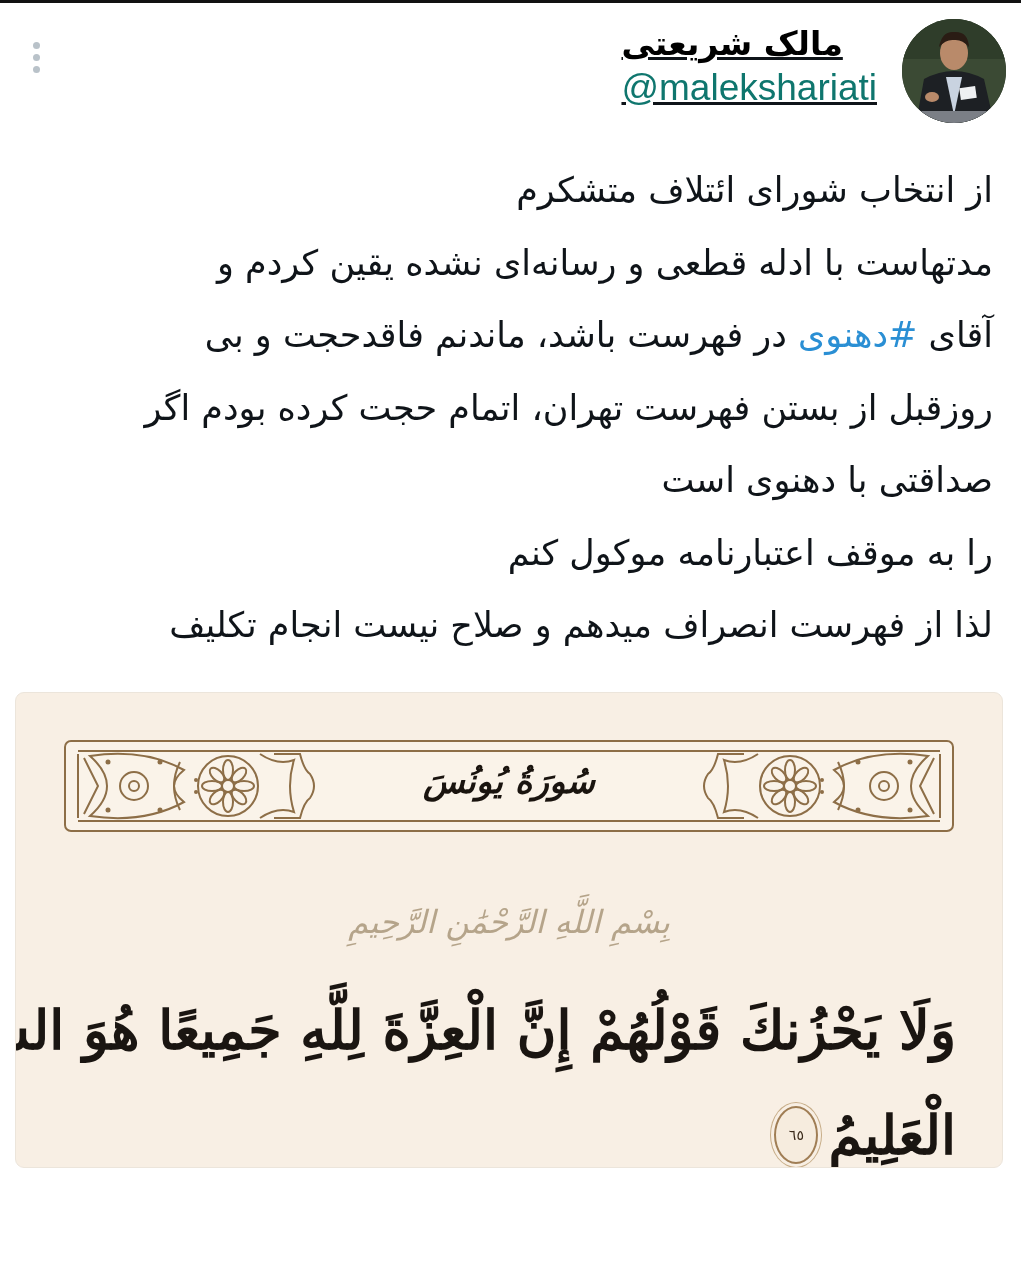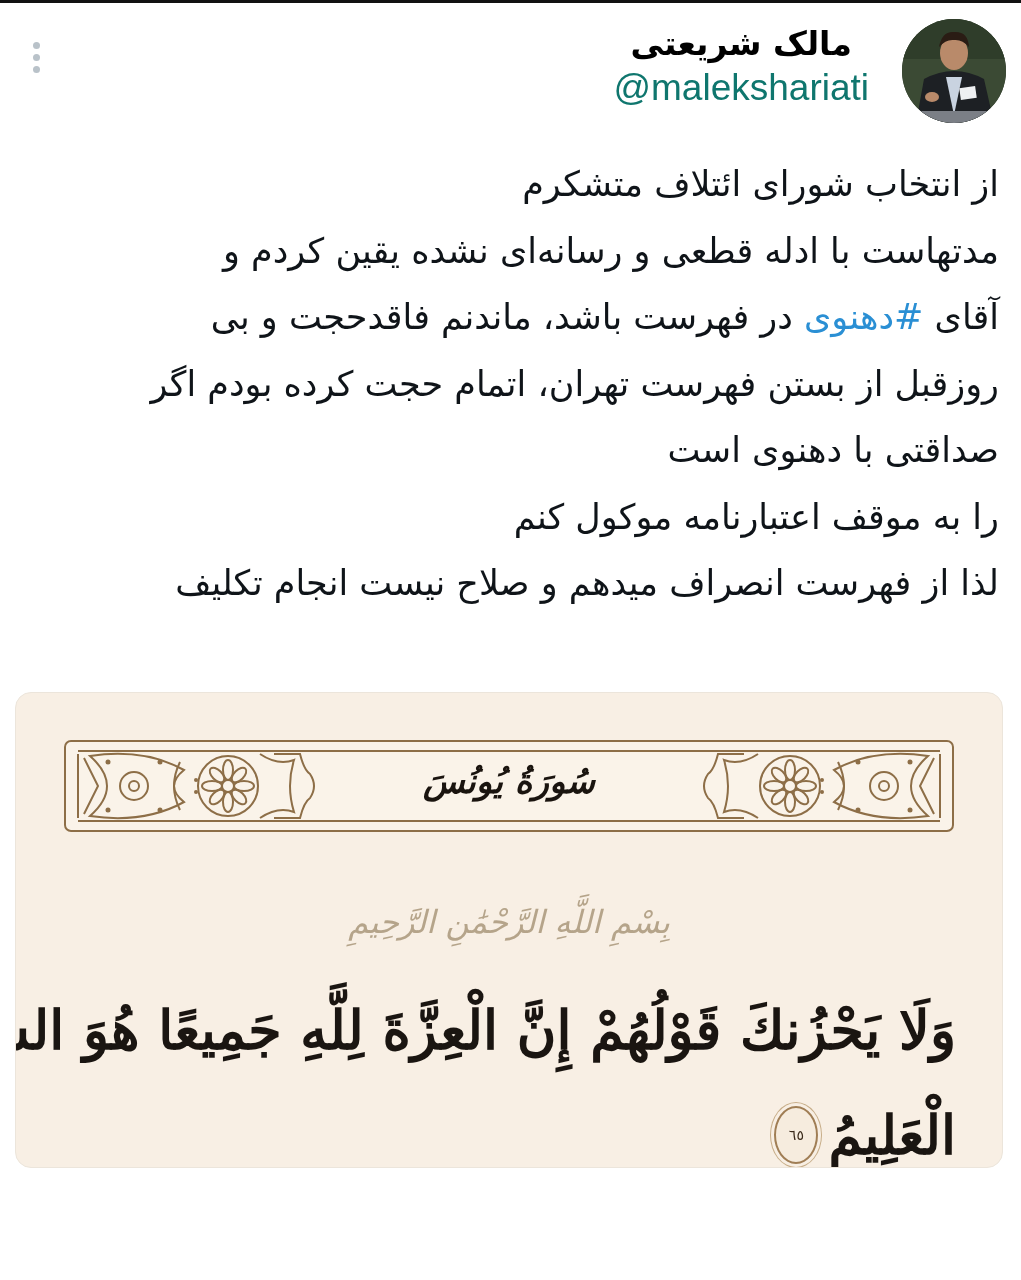--- a/index.html
+++ b/index.html
@@ -7,32 +7,32 @@
     width: 1021px; height: 1280px; background: #ffffff; position: relative; overflow: hidden;
     font-family: "DejaVu Sans", "Liberation Sans", sans-serif; color: #0f1419;
   }
   .top-line { position: absolute; left: 0; top: 0; width: 1021px; height: 3px; background: #111; }
   .more-btn { position: absolute; left: 28px; top: 42px; width: 16px; height: 40px; cursor: pointer; }
   .more-btn span { display: block; width: 7px; height: 7px; border-radius: 50%; background: #b9c2c9; margin: 0 auto 5px; }
   .avatar {
     position: absolute; left: 902px; top: 19px; width: 104px; height: 104px; border-radius: 50%;
     overflow: hidden; background: #2e3a2c;
   }
-  .author { position: absolute; right: 152px; top: 22px; text-align: center; }
+  .author { position: absolute; right: 144px; top: 22px; text-align: left; text-decoration: underline; }
   .display-name { font-size: 33px; font-weight: bold; color: #000; line-height: 44px; direction: rtl; }
   .handle { font-family: "Liberation Sans", sans-serif; font-size: 37px; color: #0f766e; line-height: 44px; }
   .tweet-text {
     position: absolute; right: 20px; top: 150px; width: 990px; direction: rtl; text-align: right;
     font-size: 35px; line-height: 64.5px; color: #0f1419;
   }
-  .tweet-text p { margin: 2px; }
+  .tweet-text p { margin: 8px; }
   .hashtag { color: #2a8fd4; cursor: pointer; }
   .media-card {
     position: absolute; left: 15px; top: 692px; width: 988px; height: 476px;
-    background: #f8efe4; border-radius: 16px; border: 1px solid #ece5db; box-sizing: border-box;
+    background: #f8efe4; border-radius: 9px; border: 1px solid #ece5db; box-sizing: border-box;
     overflow: hidden; cursor: pointer;
   }
   .frame { position: absolute; left: 48px; top: 47px; width: 890px; height: 92px; }
   .surah-title {
     position: absolute; left: 0; right: 0; top: 68px; text-align: center; direction: rtl;
     font-family: "DejaVu Serif", serif; font-size: 34px; font-style: italic; font-weight: bold; color: #1a140f;
   }
   .basmala {
     position: absolute; left: 0; right: 0; top: 210px; text-align: center; direction: rtl;
     font-family: "DejaVu Serif", serif; font-size: 32px; color: #b5a48a; font-style: italic;

